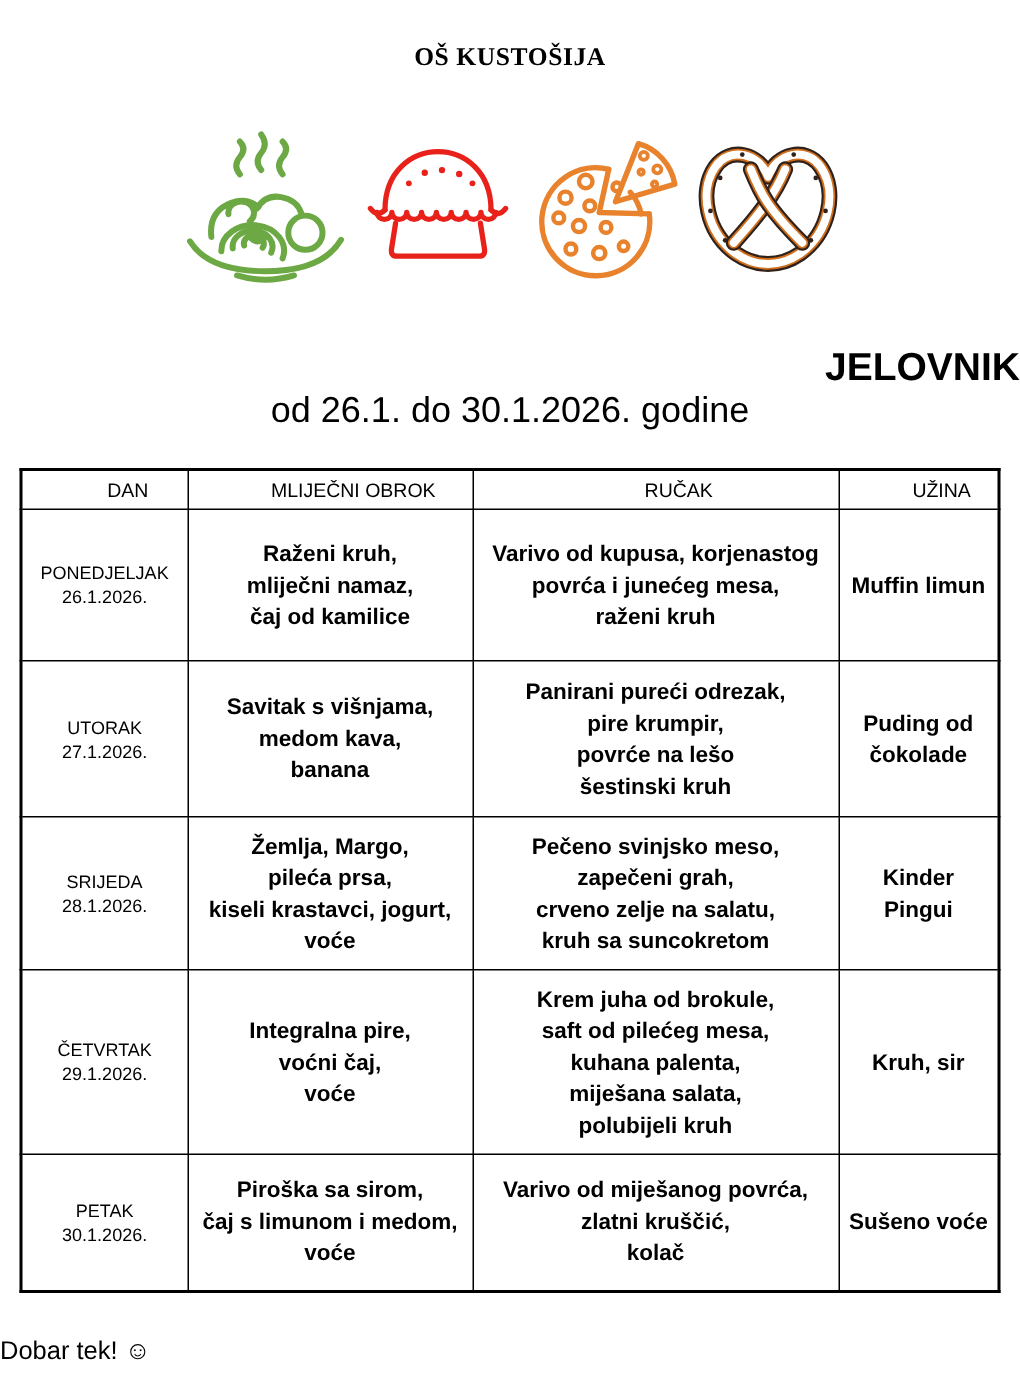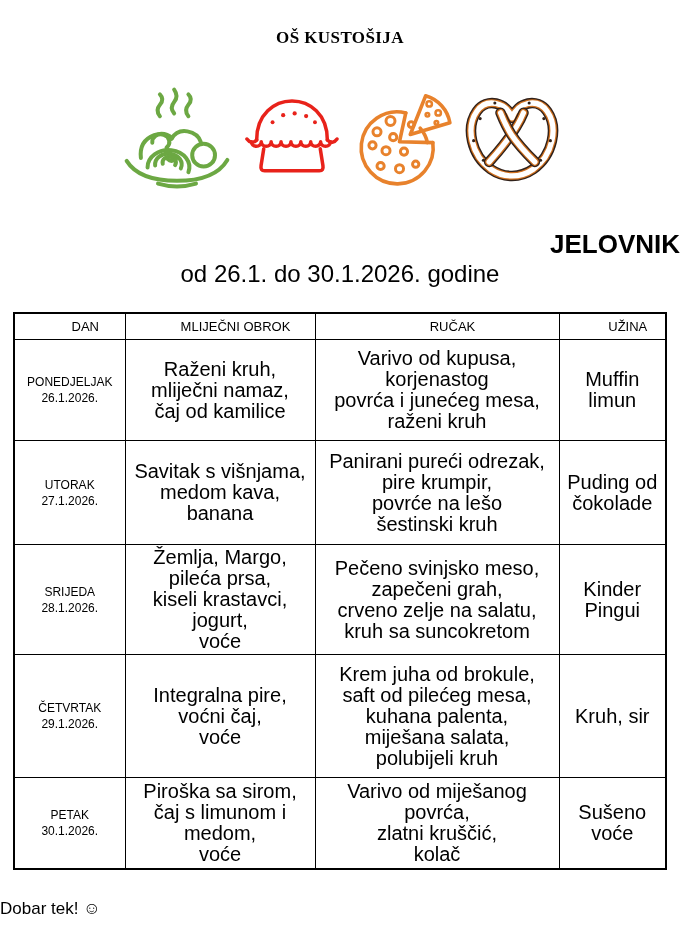--- a/index.html
+++ b/index.html
@@ -29,21 +29,21 @@
     border-collapse:collapse; table-layout:fixed;
     width:652px; margin:25px auto 0 auto;
     border:2px solid #000;
   }
   table.menu th, table.menu td {
     border:1px solid #000; text-align:center; vertical-align:middle;
     padding:2px 4px; overflow:hidden;
   }
   table.menu thead th { font-weight:normal; font-size:13px; height:21px;padding-left:35px; }
   td.day-cell { font-size:12px; line-height:16px; }
-  td.meal-cell { font-size:20px; line-height:21px; white-space:pre-line; }
+  td.meal-cell { font-size:15px; line-height:21px; white-space:pre-line;font-weight:bold; }
   .footer { margin-top:29px; font-size:17px; }
 </style>
 </head>
 <body>
 
 <div class="school">OŠ KUSTOŠIJA</div>
 
 <div class="icons-row">
 
   <svg width="114" height="114" viewBox="0 0 120 120">

